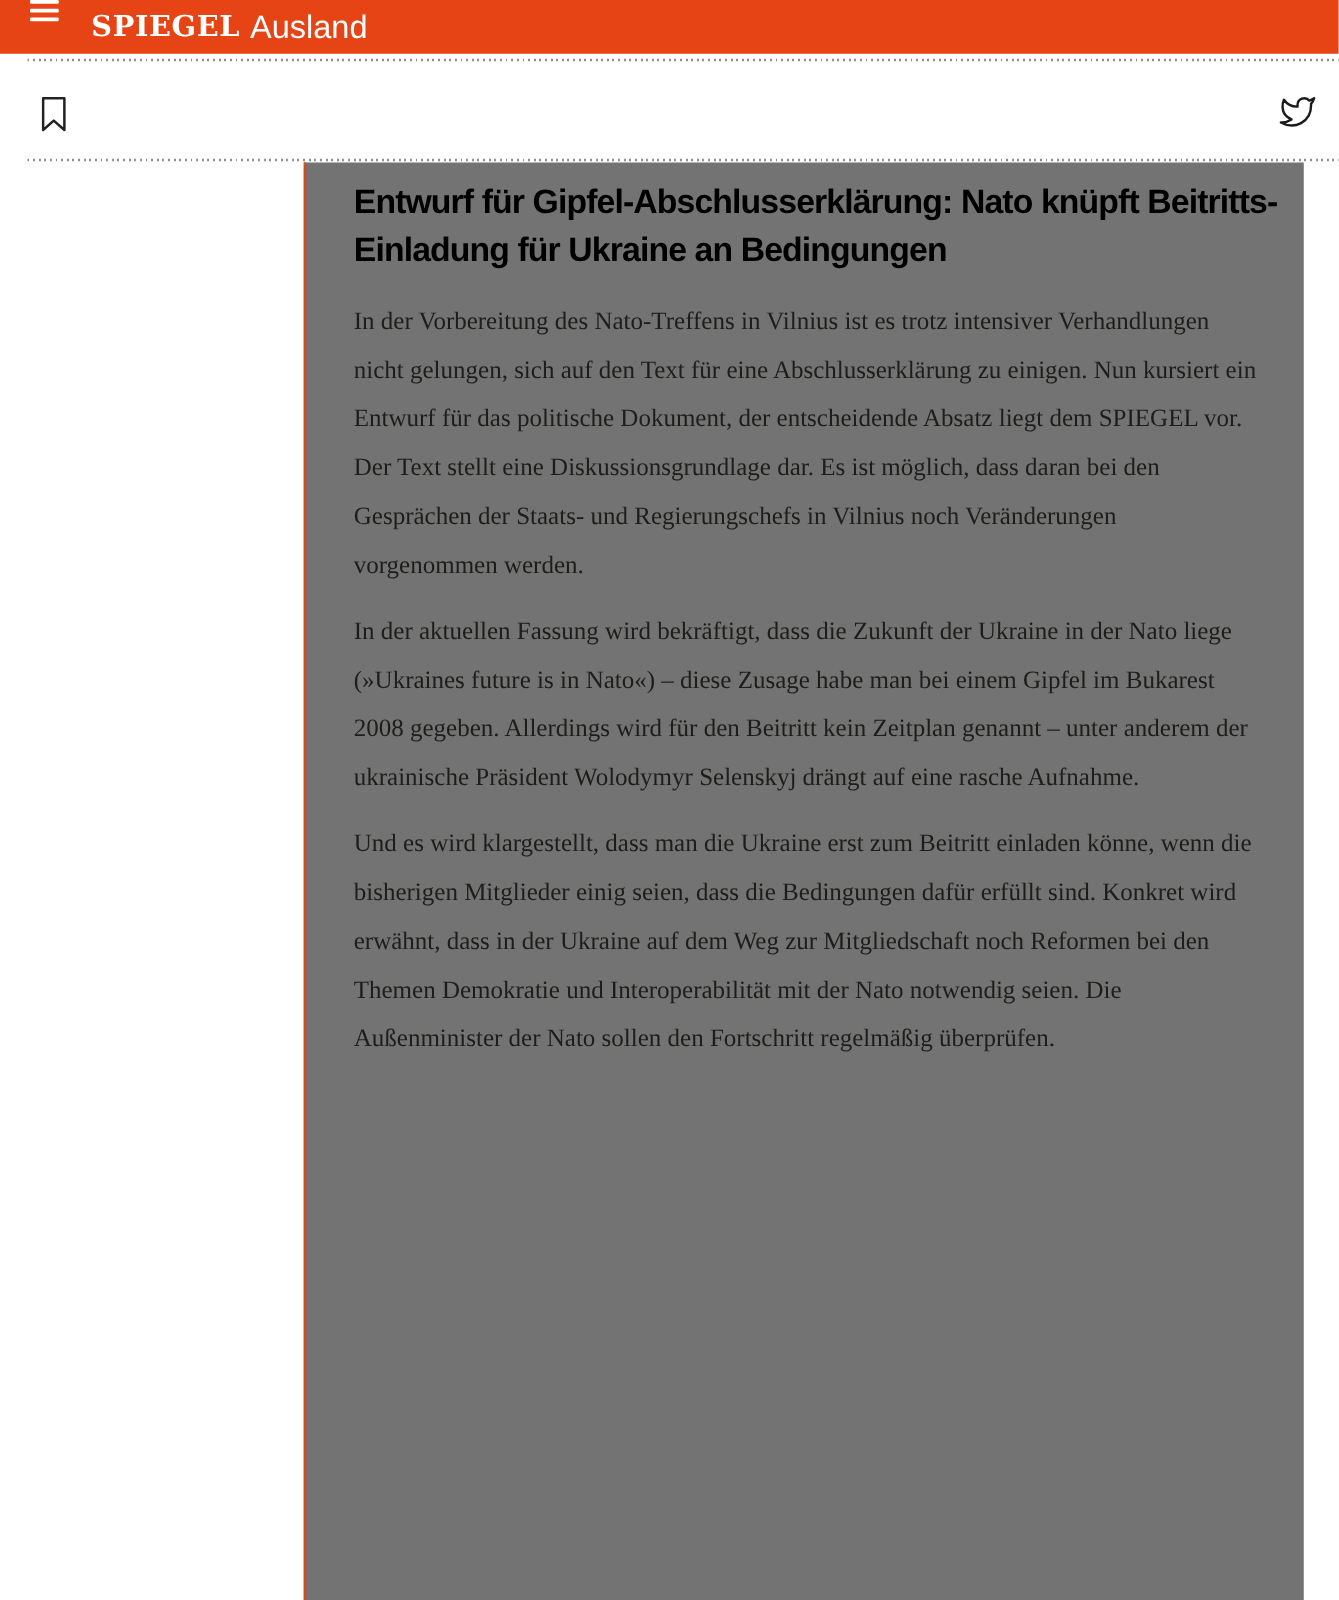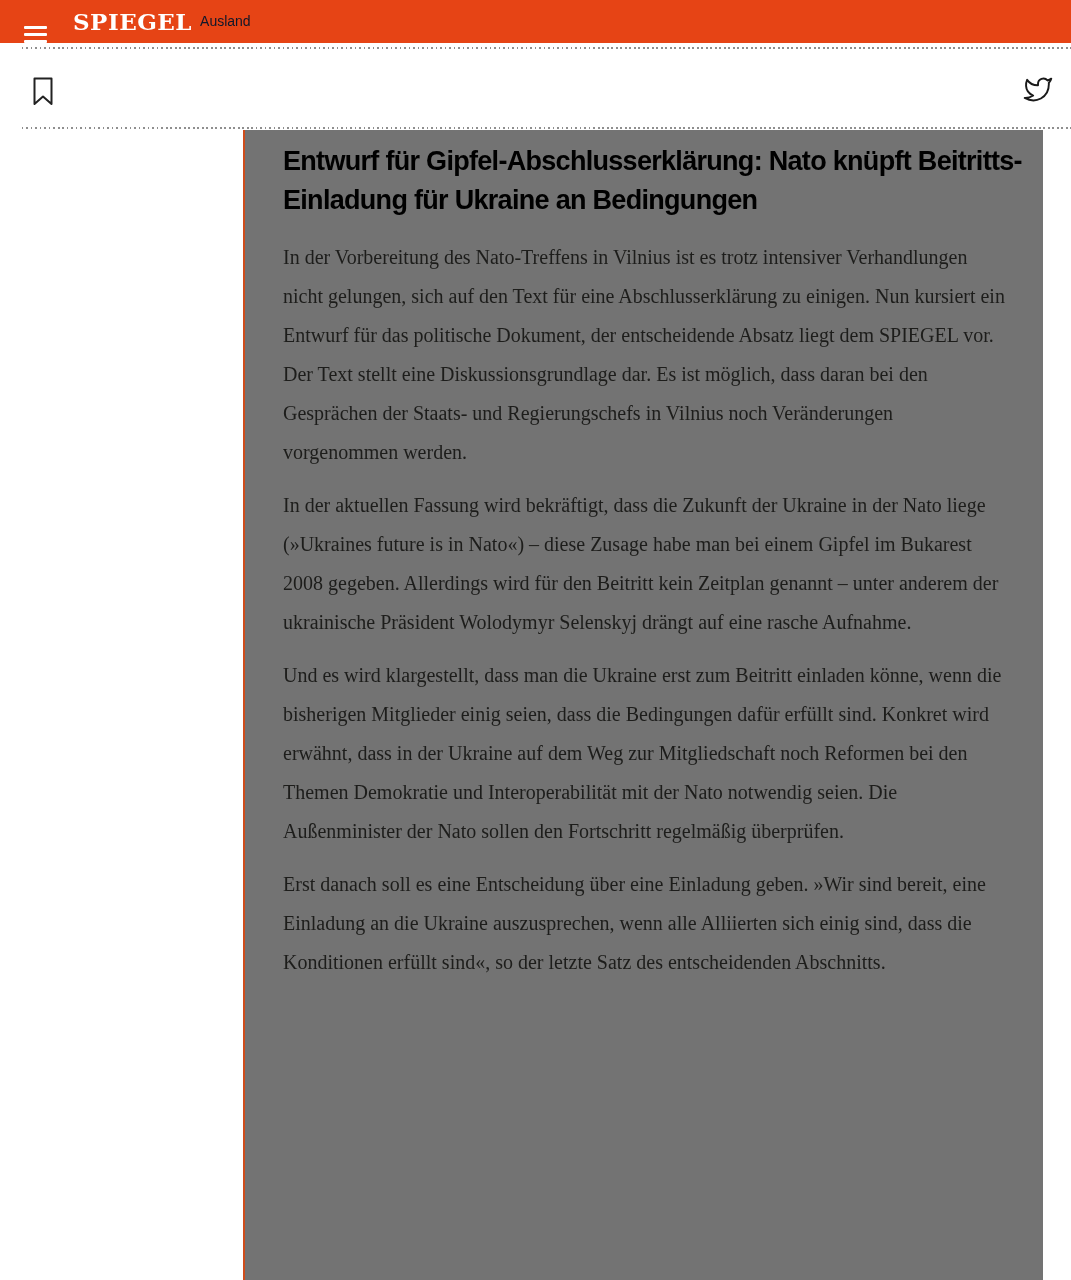--- a/index.html
+++ b/index.html
@@ -2,27 +2,27 @@
 <html lang="de"><head>
 <meta charset="utf-8">
 <style>
   * { margin:0; padding:0; box-sizing:border-box; }
   html,body { width:1071px; height:1280px; overflow:hidden; background:#ffffff;
               font-family:"Liberation Sans", sans-serif; }
   .stage { position:relative; width:1071px; height:1280px; background:#ffffff; }
 
   
   .topbar { position:absolute; top:0; left:0; width:1071px; height:43px;
-            background:#e64415; display:flex; align-items:flex-end; }
+            background:#e64415; display:flex; align-items:flex-start; }
   .burger { width:23px; height:17px; margin-left:24px; display:flex; flex-direction:column;
             justify-content:space-between; cursor:pointer; }
   .burger span { display:block; height:3px; background:#ffffff; border-radius:1px; }
   .brand { margin-left:26px; color:#ffffff; font-family:"DejaVu Serif", serif;
            font-weight:bold; font-size:23px; letter-spacing:0.5px; line-height:43px; }
-  .section { margin-left:8px; color:#0f172a; font-size:14px; font-weight:400; line-height:43px; }
+  .section { margin-left:8px; color:#ffffff; font-size:26px; font-weight:400; line-height:43px; }
 
   
   .dotted { position:absolute; left:22px; right:0; height:2px;
             background-image:repeating-linear-gradient(to right, #8f8f8f 0 1.5px, transparent 1.5px 4.5px); }
   .dotted.d1 { top:47px; }
   .dotted.d2 { top:127px; }
 
   
   .bookmark-btn { position:absolute; top:77px; left:33px; width:20px; height:29px; cursor:pointer; }
   .twitter-btn  { position:absolute; top:75px; right:17px; width:32px; height:29px; cursor:pointer; }
@@ -67,16 +67,15 @@
     </svg>
   </div>
 
   <div class="dotted d2"></div>
 
   <article class="article">
     <h1 class="headline">Entwurf für Gipfel-Abschlusserklärung: Nato knüpft Beitritts-Einladung für Ukraine an Bedingungen</h1>
     <p>In der Vorbereitung des Nato-Treffens in Vilnius ist es trotz intensiver Verhandlungen nicht gelungen, sich auf den Text für eine Abschlusserklärung zu einigen. Nun kursiert ein Entwurf für das politische Dokument, der entscheidende Absatz liegt dem SPIEGEL vor. Der Text stellt eine Diskussionsgrundlage dar. Es ist möglich, dass daran bei den Gesprächen der Staats- und Regierungschefs in Vilnius noch Veränderungen vorgenommen werden.</p>
     <p>In der aktuellen Fassung wird bekräftigt, dass die Zukunft der Ukraine in der Nato liege (»Ukraines future is in Nato«) – diese Zusage habe man bei einem Gipfel im Bukarest 2008 gegeben. Allerdings wird für den Beitritt kein Zeitplan genannt – unter anderem der ukrainische Präsident Wolodymyr Selenskyj drängt auf eine rasche Aufnahme.</p>
     <p>Und es wird klargestellt, dass man die Ukraine erst zum Beitritt einladen könne, wenn die bisherigen Mitglieder einig seien, dass die Bedingungen dafür erfüllt sind. Konkret wird erwähnt, dass in der Ukraine auf dem Weg zur Mitgliedschaft noch Reformen bei den Themen Demokratie und Interoperabilität mit der Nato notwendig seien. Die Außenminister der Nato sollen den Fortschritt regelmäßig überprüfen.</p>
-    <p>Erst danach soll es eine Entscheidung über eine Einladung geben. »Wir sind bereit, eine Einladung an die Ukraine auszusprechen, wenn alle Alliierten sich einig sind, dass die Konditionen erfüllt sind«, so der letzte Satz des entscheidenden Abschnitts.</p>
   </article>
 
 </div>
 
 </body></html>

